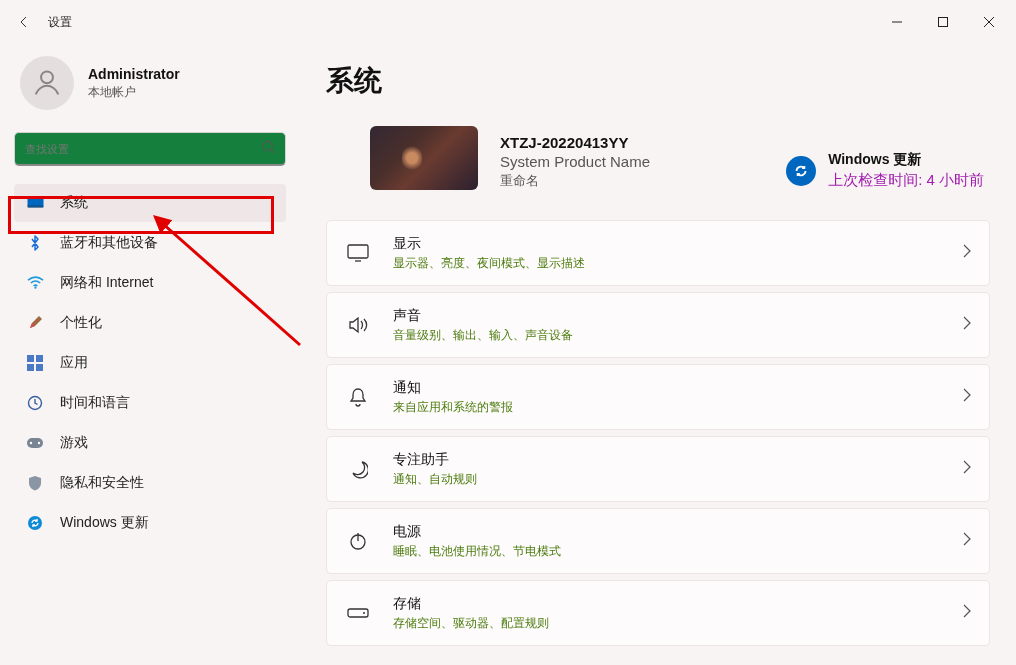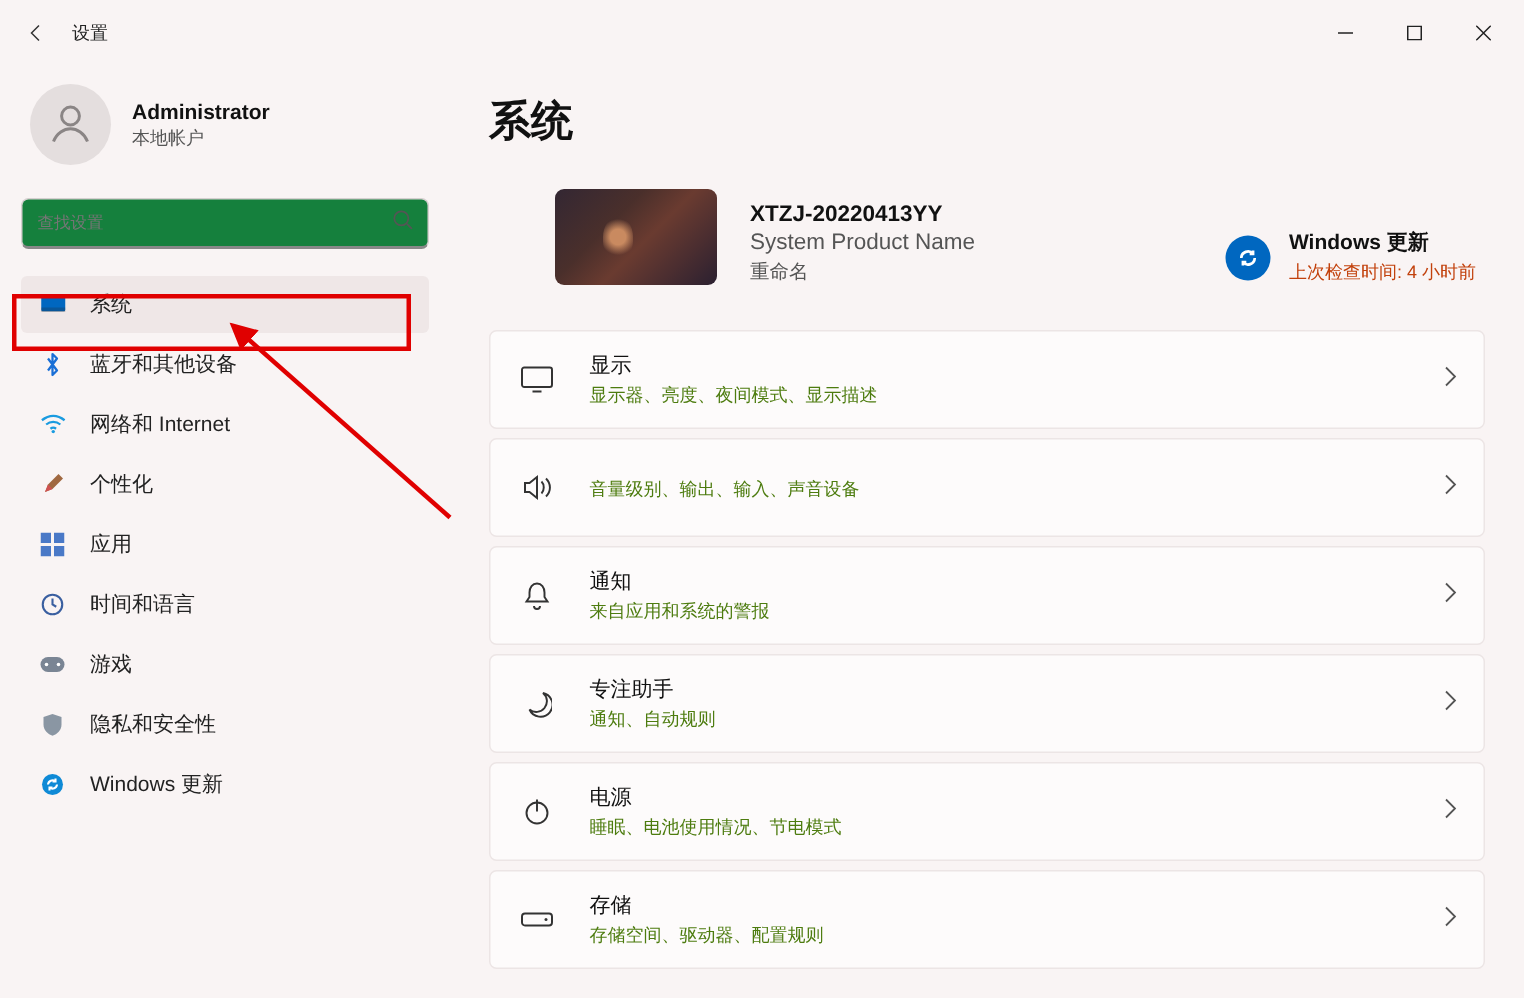--- a/index.html
+++ b/index.html
@@ -28,21 +28,21 @@
     .page-title { font-size:28px; font-weight:600; color:#111; margin:18px 0 26px 0; }
     .sysrow { display:flex; align-items:flex-end; gap:22px; margin-bottom:30px;margin-left:44px; }
     .desktop-thumb { width:108px; height:64px; border-radius:6px; background:linear-gradient(135deg,#332733 0%,#4a2f2b 35%,#6a3b30 55%,#2b2030 100%); position:relative; overflow:hidden; }
     .desktop-thumb::after{content:"";position:absolute;left:30%;top:28%;width:20px;height:28px;background:radial-gradient(circle,#c98a60 30%,transparent 70%);border-radius:50% 50% 40% 40%;}
     .sysname { font-size:15px; font-weight:600; color:#111; }
     .sysprod { font-size:15px; color:#555; margin-top:2px; }
     .rename { font-size:13px; color:#555; margin-top:2px; }
     .update { margin-left:auto; display:flex; align-items:center; gap:12px; padding-right:6px; }
     .update-icon { width:30px; height:30px; border-radius:50%; background:#0067c0; display:flex; align-items:center; justify-content:center; }
     .update-title { font-size:14px; font-weight:600; color:#111; }
-    .update-sub { font-size:12px; color:#c2410c; margin-top:2px; }
+    .update-sub { font-size:15px; color:#a21caf; margin-top:2px; }
 
     .cards { display:flex; flex-direction:column; gap:6px; }
     .card { background:#fdfbfb; border:1px solid #ece5e5; border-radius:5px; height:66px; display:flex; align-items:center; padding:17px 18px; }
     .card .cicon { width:26px; display:flex; align-items:center; justify-content:center; color:#333; margin-right:22px; }
     .card .ctitle { font-size:14px; color:#111; }
     .card .csub { font-size:12px; color:#4d7c0f; margin-top:2px; }
     .card .chev { margin-left:auto; color:#555; }
 
     
     .arrow { position:absolute; pointer-events:none; }
@@ -232,20 +232,21 @@
       </div>
 
       <div class="card">
         <span class="cicon">
             <svg width="22" height="18" viewBox="0 0 22 18">
               <path d="M3 6h3l5-4v14l-5-4H3z" stroke="#333" fill="none" stroke-width="1.3"></path>
               <path d="M14 5c2 2 2 6 0 8M17 3c3.5 3.5 3.5 8.5 0 12" stroke="#333" fill="none" stroke-width="1.3"></path>
             </svg>
           </span>
         <div>
+          <div class="ctitle">声音</div>
           <div class="csub">音量级别、输出、输入、声音设备</div>
         </div>
         <span class="chev"><svg width="8" height="14">
               <path d="M1 1l6 6-6 6" stroke="#555" fill="none" stroke-width="1.2"></path>
             </svg></span>
       </div>
 
       <div class="card">
         <span class="cicon">
             <svg width="20" height="20" viewBox="0 0 20 20">

